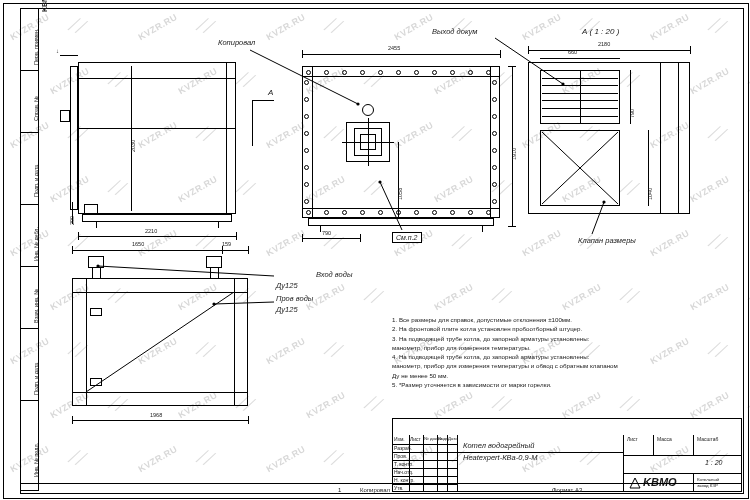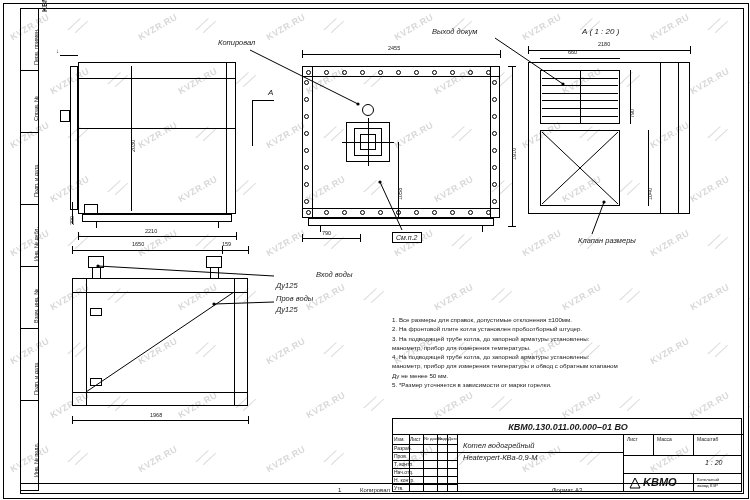--- a/index.html
+++ b/index.html
@@ -437,21 +437,20 @@
     <div>2. На фронтовой плите котла установлен пробоотборный штуцер.</div>
     <div>3. На подводящей трубе котла, до запорной арматуры установлены:</div>
     <div>   манометр, прибор для измерения температуры.</div>
     <div>4. На подводящей трубе котла, до запорной арматуры установлены:</div>
     <div>   манометр, прибор для измерения температуры и обвод с обратным клапаном</div>
     <div>Ду не менее 50 мм.</div>
     <div>5. *Размер уточняется в зависимости от марки горелки.</div>
   </div>
 
   <div id="titleblock">
-    <div id="tbCode">КВМ0.130.011.00.000–01 ВО</div>
 
     <div class="tbline" style="left:64px;top:16px;width:1px;height:57px;"></div>
     <div class="tbline" style="left:230px;top:16px;width:1px;height:57px;"></div>
     <div class="tbline" style="left:260px;top:16px;width:1px;height:20px;"></div>
     <div class="tbline" style="left:300px;top:16px;width:1px;height:20px;"></div>
     <div class="tbline" style="left:230px;top:36px;width:119px;height:1px;"></div>
     <div class="tbline" style="left:230px;top:54px;width:119px;height:1px;"></div>
     <div class="tbline" style="left:300px;top:54px;width:1px;height:19px;"></div>
 
     <div class="tbline" style="left:0px;top:25px;width:64px;height:1px;"></div>

